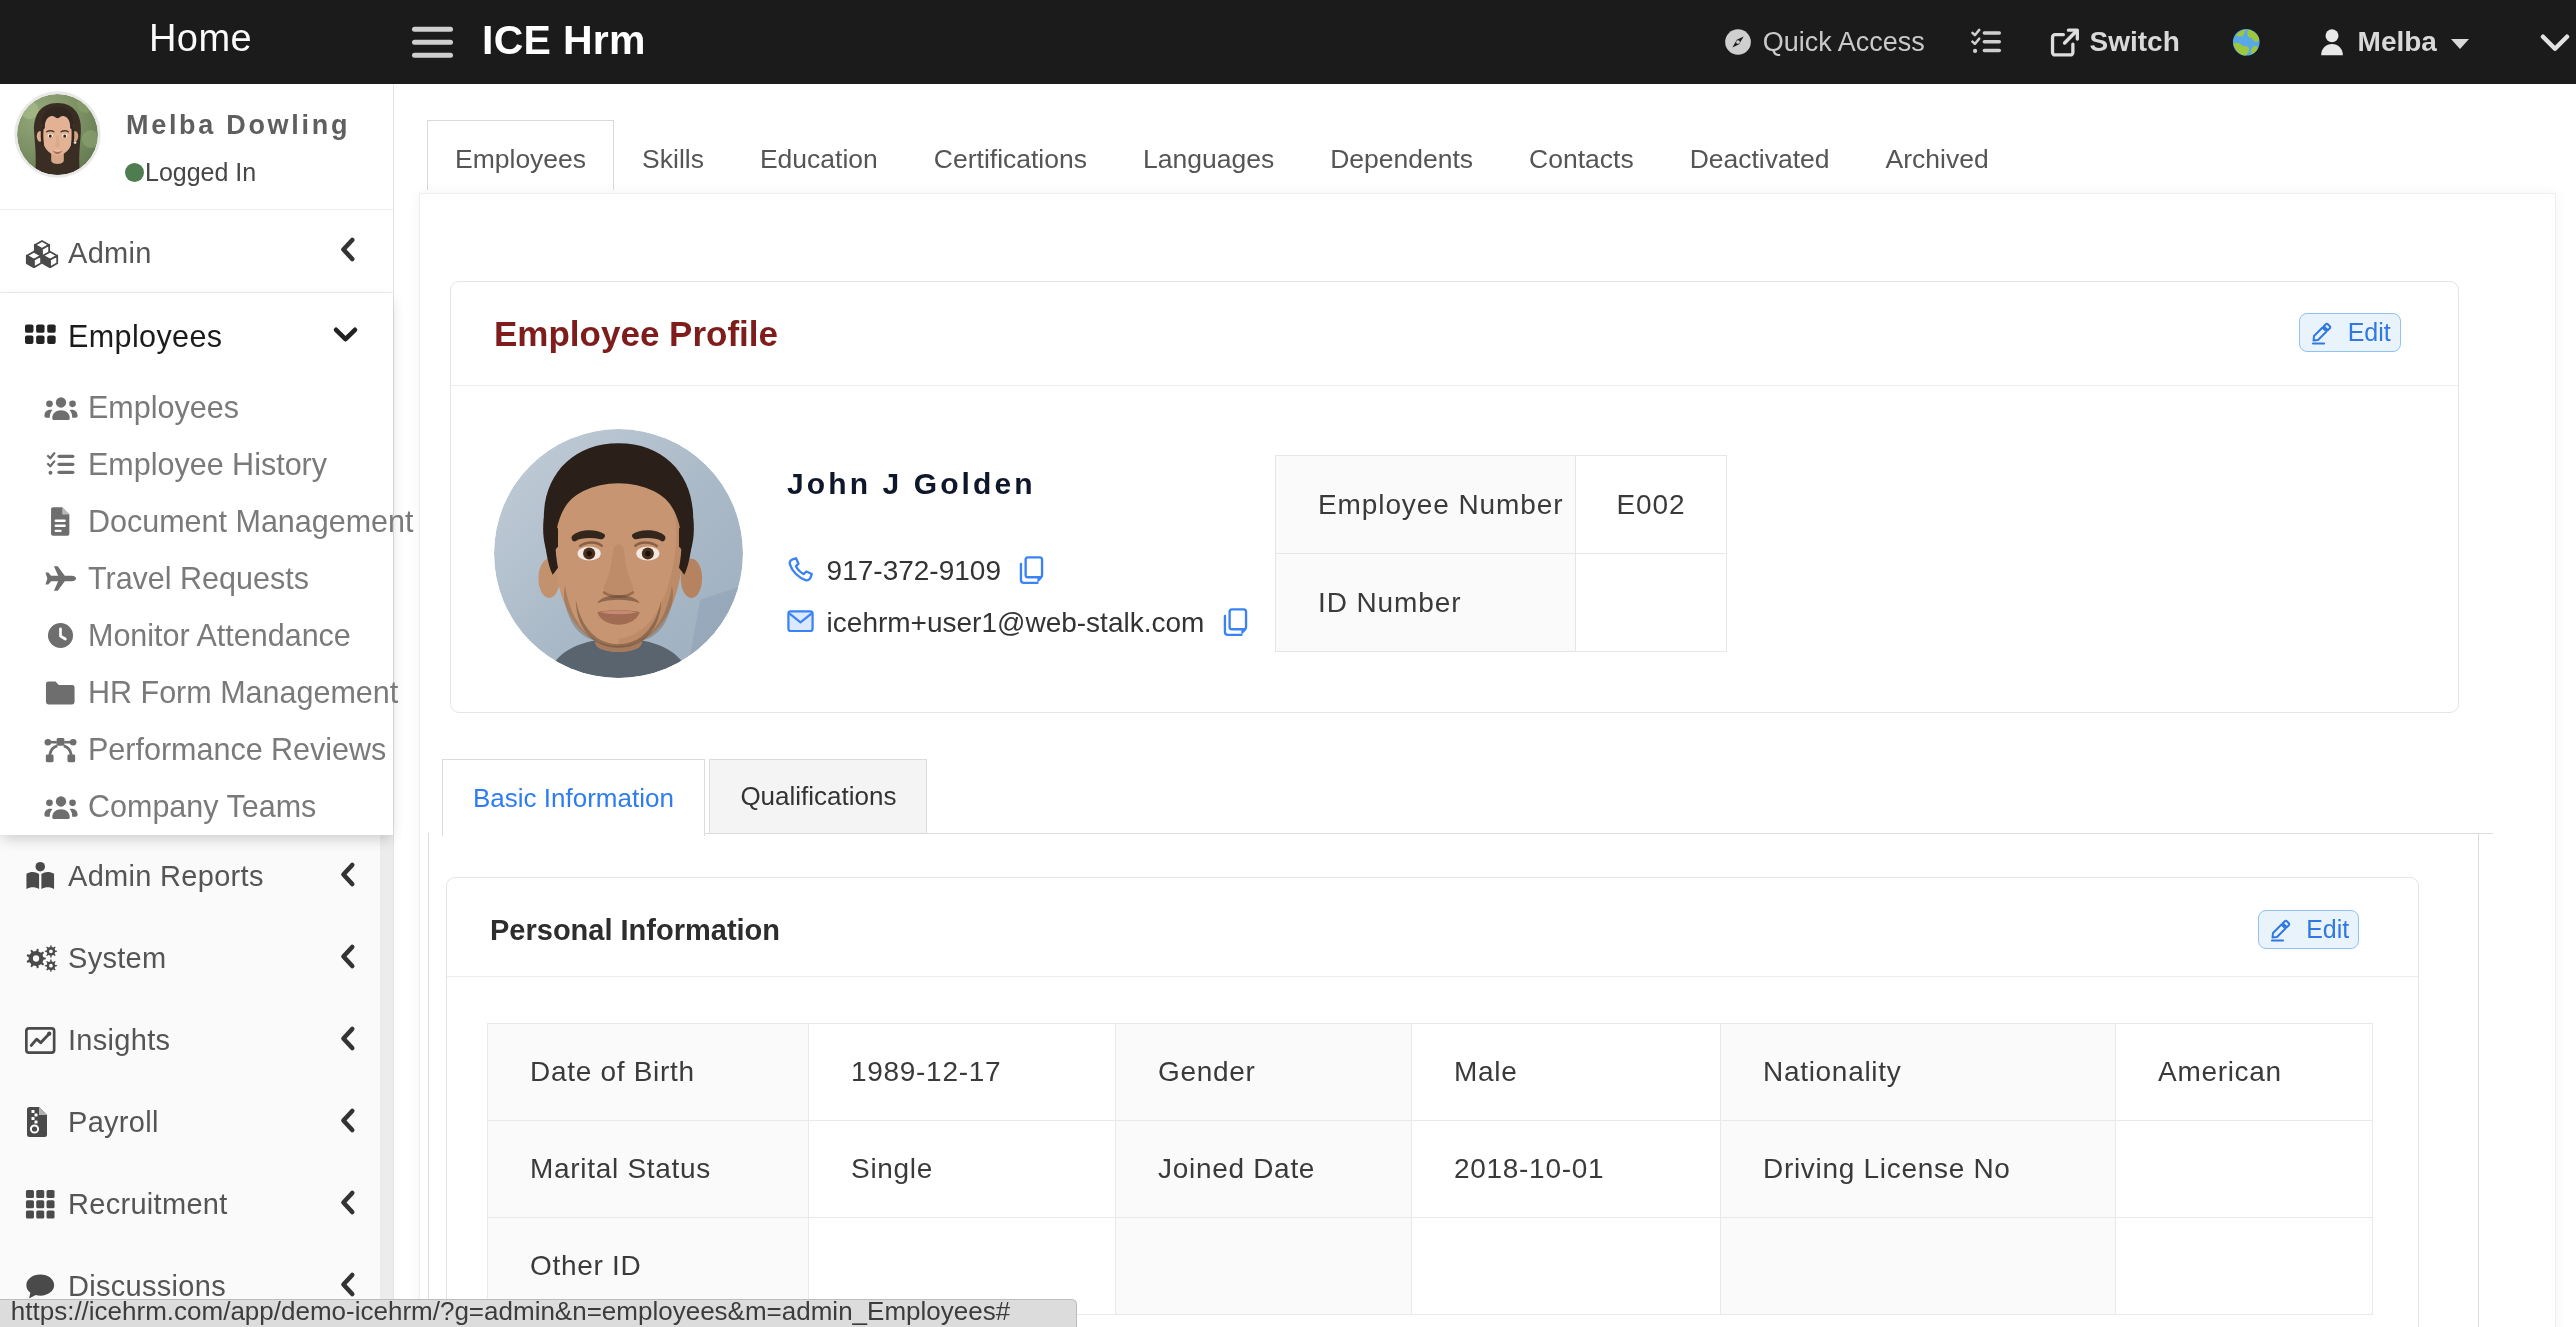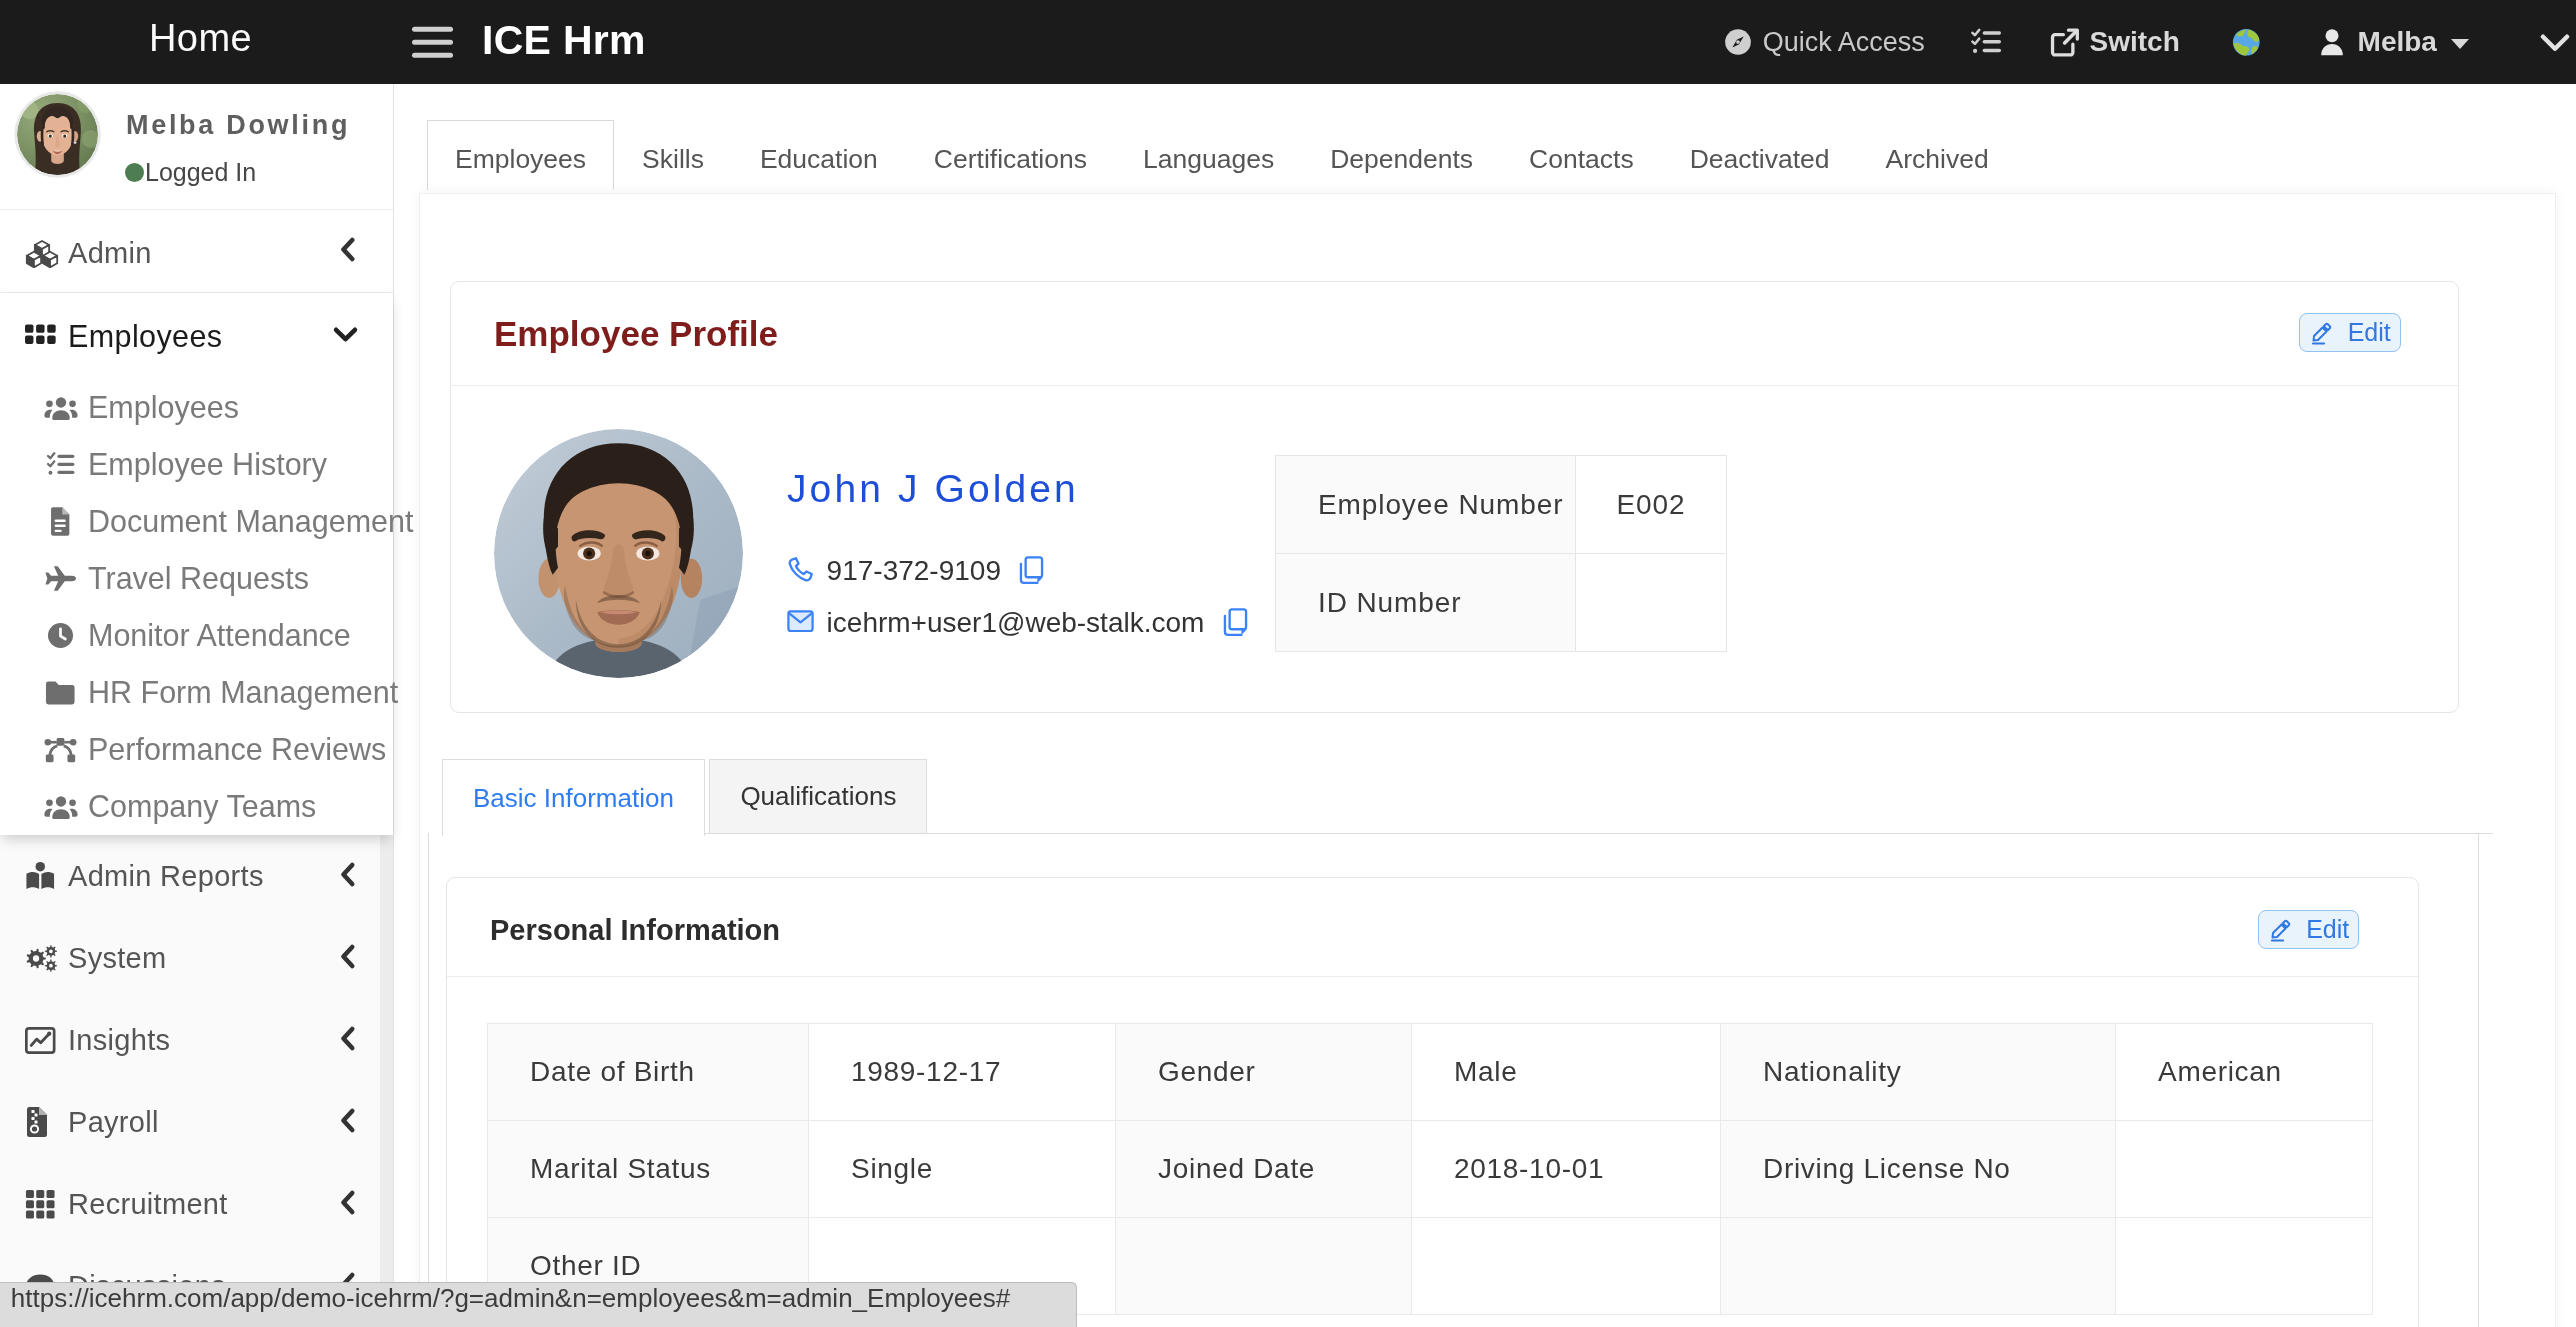--- a/index.html
+++ b/index.html
@@ -76,21 +76,21 @@
     border:1.8px solid #e5e5e5; border-radius:9px; background:#fff; }
   #card-profile .card-head { position:relative; height:104px; border-bottom:1.8px solid #ececec; }
   .card-title { position:absolute; left:43px; top:50%; transform:translateY(-50%);
     font-size:35px; font-weight:600; color:#7f1d1d; }
   .edit-btn { position:absolute; display:flex; align-items:center; gap:14.4px; justify-content:center;
     border:1.8px solid #92c2f0; background:#e9f3fc; border-radius:8px; cursor:pointer;
     font-size:25px; color:#3178e3; }
   #card-profile .edit-btn { right:57px; top:31px; width:102px; height:39px; }
   #p-avatar { position:absolute; left:43px; top:147px; width:249px; height:249px; border-radius:50%; overflow:hidden; }
   #p-avatar svg { display:block; }
-  #p-name { position:absolute; left:336px; top:187px; font-size:39px; font-weight:400; color:#1d4ed8; line-height:1; letter-spacing:3.1px; }
+  #p-name { position:absolute; left:336px; top:187px; font-size:30px; font-weight:700; color:#0f172a; line-height:1; letter-spacing:3.1px; }
   .contact-row { position:absolute; left:336px; height:39px; display:flex; align-items:center; gap:12.6px; }
   #p-phone { top:269px; }
   #p-email { top:321px; }
   .contact-row .ctext { font-size:28px; color:#333; }
   .copy-btn { display:flex; cursor:pointer; margin-left:3.6px; }
 
   #meta-table { position:absolute; left:824px; top:173px; border-collapse:collapse; }
   #meta-table td { border:1.8px solid #e6e6e6; font-size:28px; color:#3a3a3a; letter-spacing:0.9px; }
   #meta-table td.mlabel { width:300px; background:#fafafa; padding-left:42px; }
   #meta-table td.mvalue { width:151px; text-align:center; }
@@ -113,23 +113,23 @@
   #card-personal .card-head { position:relative; height:99px; border-bottom:1.8px solid #ececec; }
   #card-personal .card-title { font-size:29px; color:#2d2d2d; top:calc(50% + 2.7px); }
   #card-personal .edit-btn { right:59px; top:32px; width:101px; height:39px; }
 
   #pi-table { position:absolute; left:40px; top:145px; border-collapse:collapse; table-layout:fixed; }
   #pi-table td { border:1.8px solid #e9e9e9; font-size:28px; color:#3a3a3a; padding-left:42px; letter-spacing:0.7px; }
   #pi-table td.plabel { background:#fafafa; }
   #pi-table tr { height:97px; }
 
   
-  #statusbar { position:absolute; left:0px; bottom:0px; width:1077px; height:45px; background:#dcdcdc;
+  #statusbar { position:absolute; left:0px; bottom:0px; width:1077px; height:28px; background:#dcdcdc;
     border:1.8px solid #bdbdbd; border-left:none; border-bottom:none; border-top-right-radius:5.4px;
-    display:flex; align-items:flex-start; padding-left:10.8px; z-index:60; }
+    display:flex; align-items:flex-end; padding-left:10.8px; z-index:60; }
   #statusbar .url { font-size:26px; color:#3c3c3c; white-space:nowrap; }
 </style>
 </head>
 <body>
 
 <div id="topbar">
   <div class="home-title">Home</div>
   <div class="burger">
       <span></span>
       <span></span>

